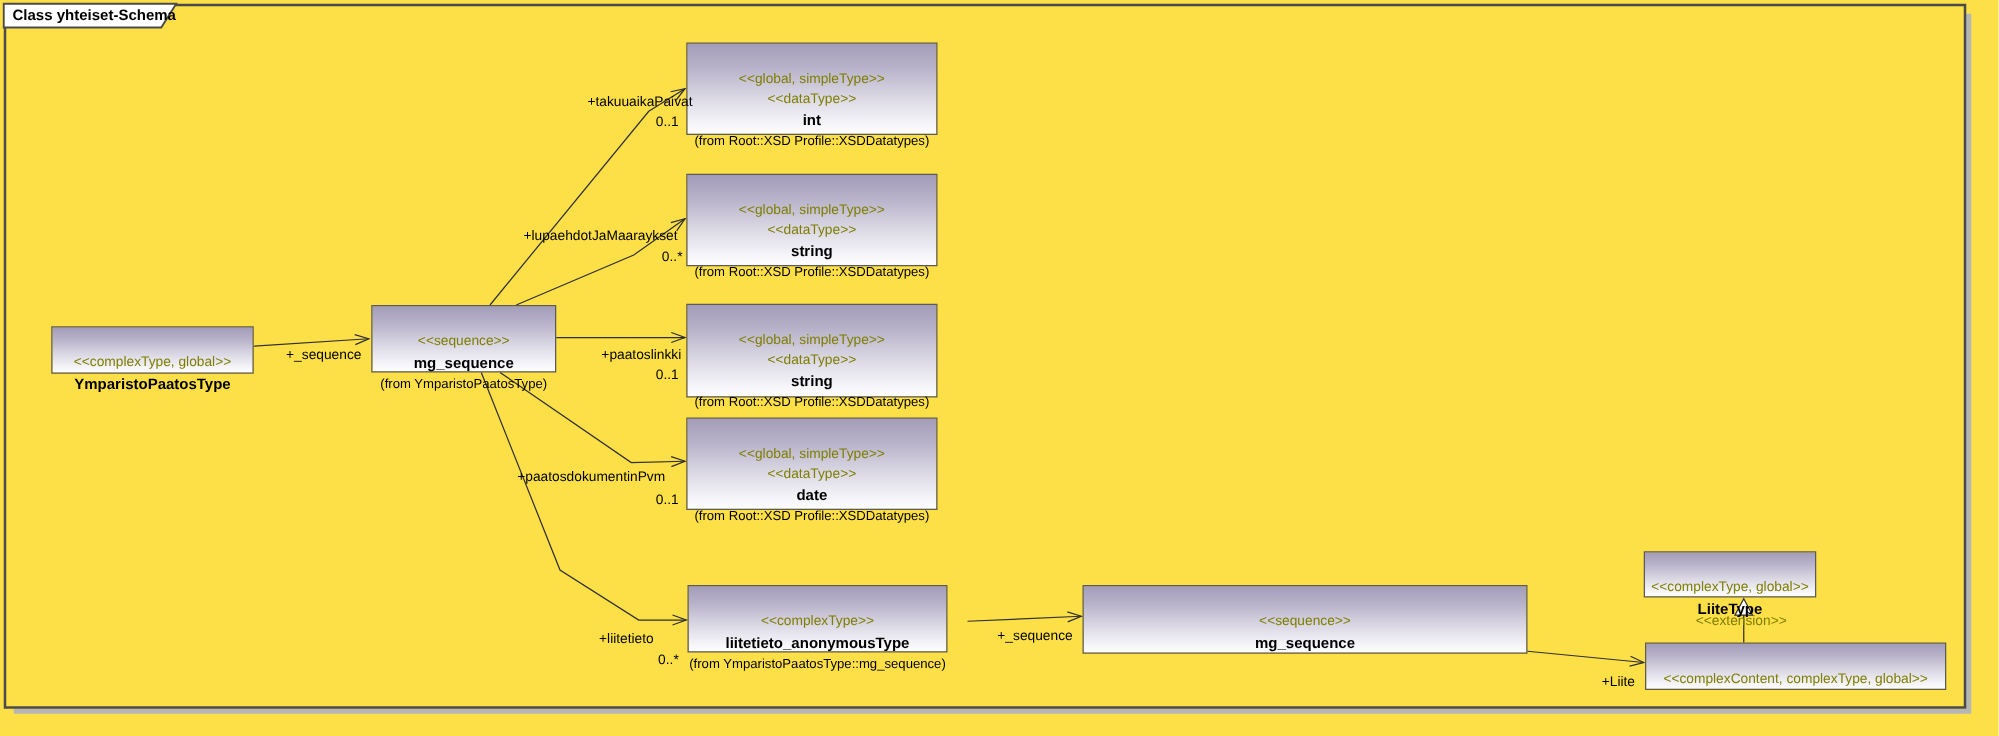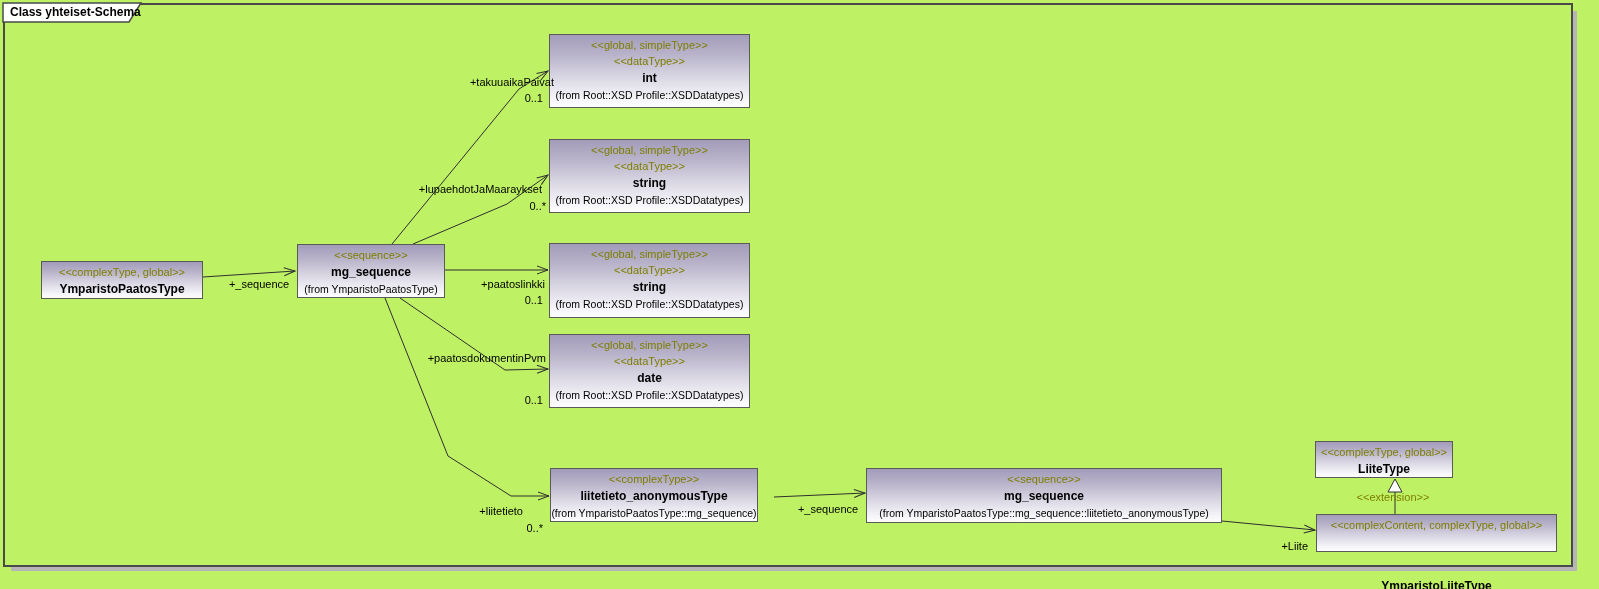--- a/index.html
+++ b/index.html
@@ -1,35 +1,35 @@
 <!DOCTYPE html>
 <html><head>
 <meta charset="utf-8">
 <style>
   html,body{margin:0;padding:0;background:#ffffff;}
   .canvas{
-    position:relative;width:1599px;height:589px;background:#bef264;
+    position:relative;width:1599px;height:589px;background:#fde047;
     font-family:"Liberation Sans",sans-serif;color:#000;overflow:hidden;
   }
   .frame{
     position:absolute;left:3px;top:3px;width:1566px;height:560px;
     border:2px solid #4a4a4a;background:transparent;
     box-shadow:6px 6px 0 -2px #b6b6b6;
   }
   .edge-layer{position:absolute;left:0;top:0;width:1599px;height:589px;}
   .frame-title{
     position:absolute;left:10px;top:5px;font-size:12px;font-weight:bold;
     white-space:nowrap;
   }
   .node{
     position:absolute;box-sizing:border-box;
     border:1px solid #5a5a5a;
     background:linear-gradient(180deg,#a29cba 0%,#b9b4ca 28%,#d9d6e3 58%,#f5f4f8 88%,#fdfdfe 100%);
     display:flex;flex-direction:column;align-items:center;
-    padding-top:2px;overflow:visible;
+    padding-top:20px;overflow:visible;
   }
   .node .srow{font-size:11px;line-height:16px;color:#7e7e00;white-space:nowrap;}
   .node .nrow{font-size:12px;line-height:18px;font-weight:bold;white-space:nowrap;}
   .node .frow{font-size:10.5px;line-height:16px;white-space:nowrap;}
   .elabel{
     position:absolute;font-size:11px;line-height:13px;white-space:nowrap;
   }
   .elabel.right{text-align:right;}
   .elabel.center{text-align:center;}
   .elabel.olive{color:#7e7e00;}
@@ -106,21 +106,20 @@
 
   <div class="node" style="left:550px;top:468px;width:208px;height:54px;">
     <div class="srow">&lt;&lt;complexType&gt;&gt;</div>
     <div class="nrow">liitetieto_anonymousType</div>
     <div class="frow">(from YmparistoPaatosType::mg_sequence)</div>
   </div>
 
   <div class="node" style="left:866px;top:468px;width:356px;height:55px;">
     <div class="srow">&lt;&lt;sequence&gt;&gt;</div>
     <div class="nrow">mg_sequence</div>
-    <div class="frow">(from YmparistoPaatosType::mg_sequence::liitetieto_anonymousType)</div>
   </div>
 
   <div class="node" style="left:1315px;top:441px;width:138px;height:37px;">
     <div class="srow">&lt;&lt;complexType, global&gt;&gt;</div>
     <div class="nrow">LiiteType</div>
   </div>
 
   <div class="node" style="left:1316px;top:514px;width:241px;height:38px;gap:44px;">
     <div class="srow">&lt;&lt;complexContent, complexType, global&gt;&gt;</div>
     <div class="nrow">YmparistoLiiteType</div>
@@ -130,21 +129,21 @@
 
   <div class="elabel right" style="left:408px;top:76px;width:146px;">+takuuaikaPaivat</div>
   <div class="elabel right" style="left:443px;top:92px;width:100px;">0..1</div>
 
   <div class="elabel right" style="left:396px;top:183px;width:146px;">+lupaehdotJaMaaraykset</div>
   <div class="elabel right" style="left:446px;top:200px;width:100px;">0..*</div>
 
   <div class="elabel right" style="left:399px;top:278px;width:146px;">+paatoslinkki</div>
   <div class="elabel right" style="left:443px;top:294px;width:100px;">0..1</div>
 
-  <div class="elabel right" style="left:400px;top:352px;width:146px;">+paatosdokumentinPvm</div>
+  <div class="elabel right" style="left:400px;top:376px;width:146px;text-align:center;">+paatosdokumentinPvm</div>
   <div class="elabel right" style="left:443px;top:394px;width:100px;">0..1</div>
 
   <div class="elabel right" style="left:377px;top:505px;width:146px;">+liitetieto</div>
   <div class="elabel right" style="left:443px;top:522px;width:100px;">0..*</div>
 
   <div class="elabel center" style="left:778px;top:503px;width:100px;">+_sequence</div>
 
   <div class="elabel right" style="left:1208px;top:540px;width:100px;">+Liite</div>
 
   <div class="elabel center olive" style="left:1333px;top:491px;width:120px;">&lt;&lt;extension&gt;&gt;</div>

